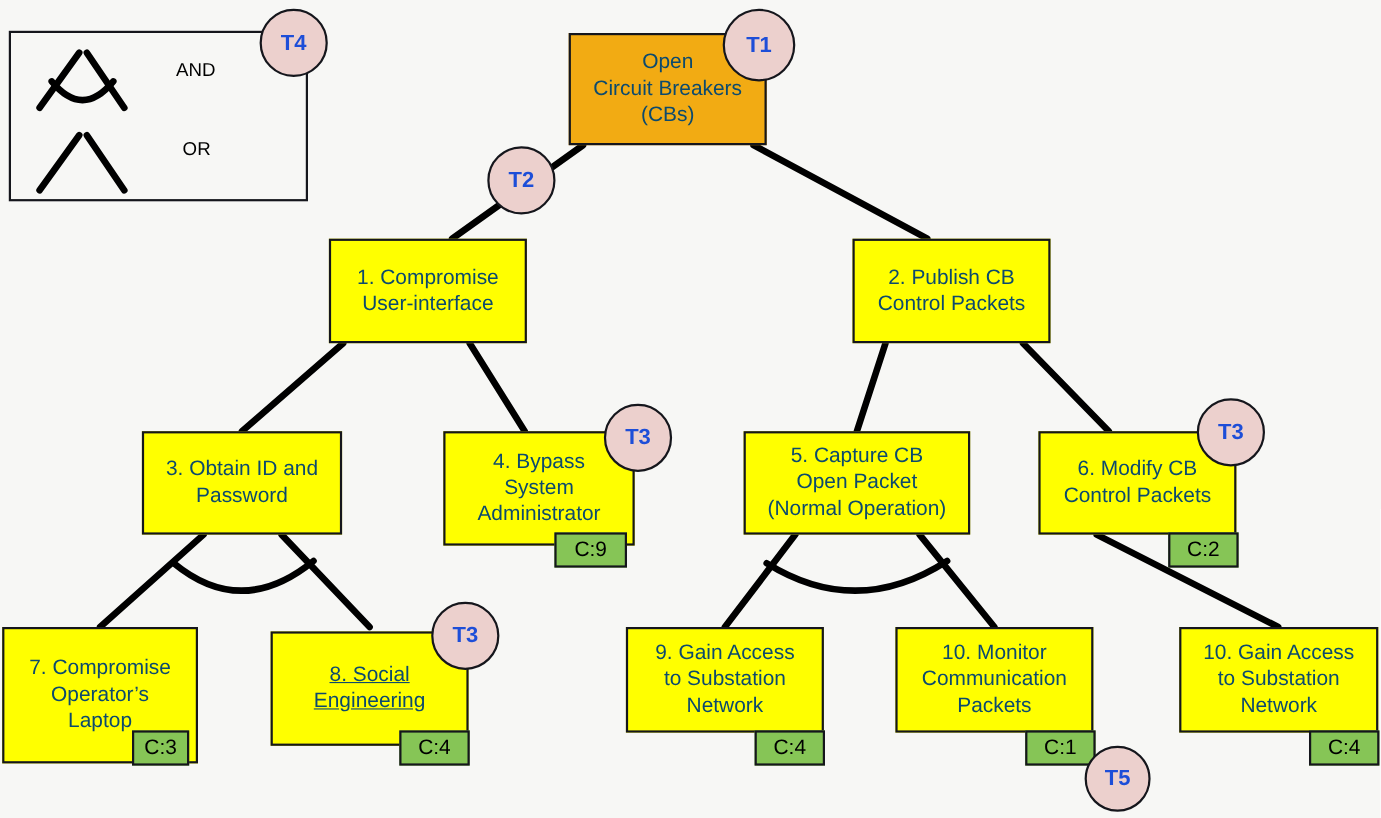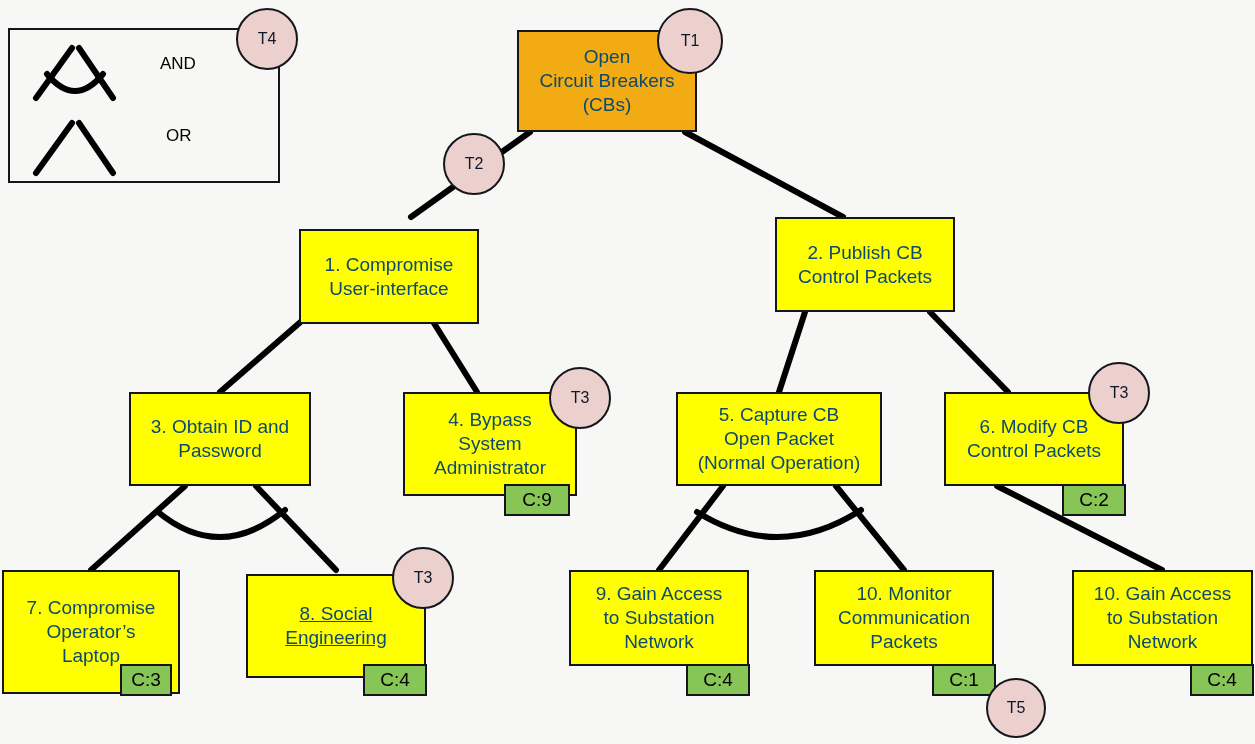--- a/index.html
+++ b/index.html
@@ -58,23 +58,23 @@
   }
   .badge {
     position: absolute;
     box-sizing: border-box;
     border-radius: 50%;
     background: #ecd0cd;
     border: 2px solid #15161c;
     display: flex;
     align-items: center;
     justify-content: center;
-    color: #0f172a;
-    font-size: 16px;
-    font-weight: normal;
+    color: #1d4ed8;
+    font-size: 20px;
+    font-weight: bold;
     z-index: 7;
   }
   .legend {
     position: absolute;
     box-sizing: border-box;
     background: #f7f7f5;
     border: 2px solid #15161c;
     z-index: 3;
   }
   .legend-label {
@@ -128,21 +128,21 @@
 
   <div class="legend-label" style="left:160px; top:54px;">AND</div>
   <div class="legend-label" style="left:166px; top:126px;">OR</div>
   <div class="badge" style="left:236px; top:8px; width:62px; height:62px;">T4</div>
 
   <div id="nodes-layer">
       <div class="node root" style="left: 517px; top: 30px; width: 180px; height: 102px;"><span>Open
 Circuit Breakers
 (CBs)</span></div>
       <div class="badge" style="left: 657px; top: 8px; width: 66px; height: 66px;">T1</div>
-      <div class="node" style="left: 299px; top: 217px; width: 180px; height: 95px; margin-top: 12px;"><span>1. Compromise
+      <div class="node" style="left: 299px; top: 217px; width: 180px; height: 95px;"><span>1. Compromise
 User-interface</span></div>
       <div class="node" style="left: 775px; top: 217px; width: 180px; height: 95px;"><span>2. Publish CB
 Control Packets</span></div>
       <div class="node" style="left: 129px; top: 392px; width: 182px; height: 94px;"><span>3. Obtain ID and
 Password</span></div>
       <div class="node" style="left: 403px; top: 392px; width: 174px; height: 104px;"><span>4. Bypass
 System
 Administrator</span></div>
       <div class="cost" style="left: 504px; top: 484px; width: 66px; height: 32px;">C:9</div>
       <div class="badge" style="left: 549px; top: 367px; width: 62px; height: 62px;">T3</div>

